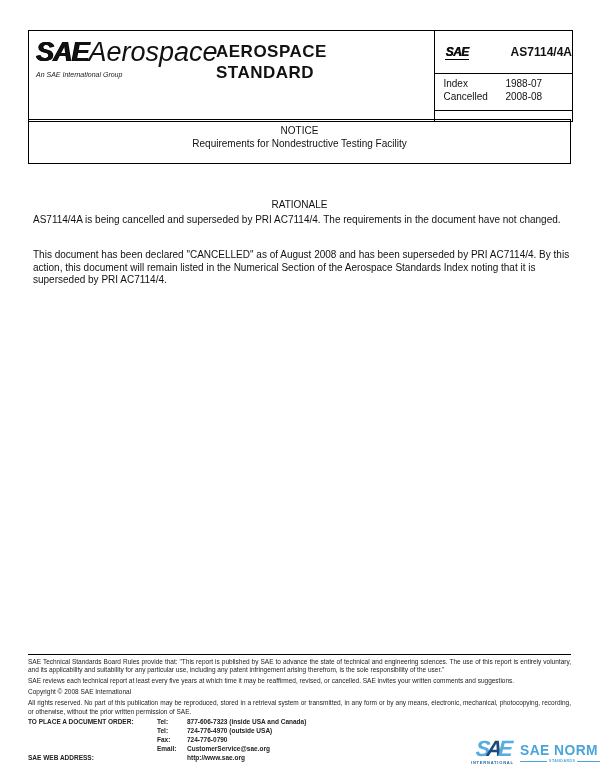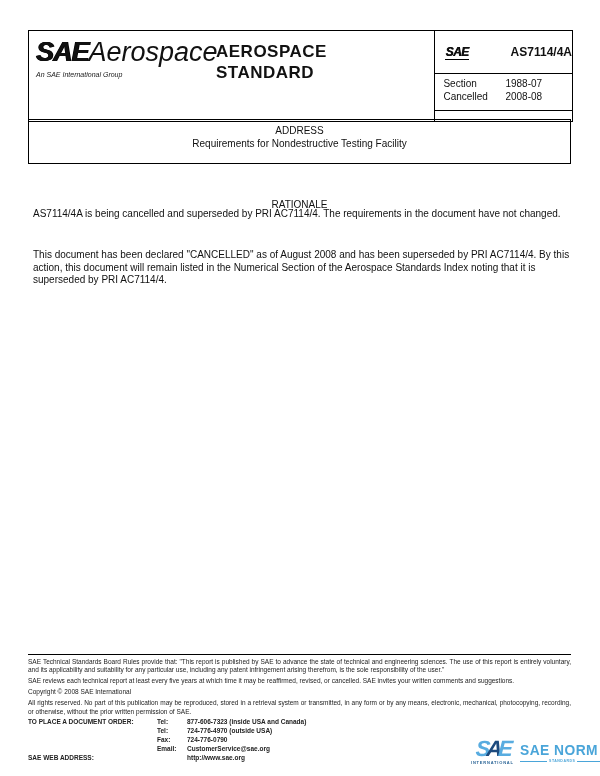--- a/index.html
+++ b/index.html
@@ -25,21 +25,21 @@
   .superseded-row{flex:1;padding:2px 0 0 8px;font-size:10px;}
 
   
   .title-box{position:absolute;left:28px;top:119px;width:543px;height:45px;border:1px solid #000;text-align:center;font-size:10px;line-height:13px;padding-top:4px;box-sizing:border-box;}
 
   
   .section-head{position:absolute;left:28px;width:543px;text-align:center;font-size:10px;}
   .rationale-head{top:177px;margin-top:22px;}
   .cancel-head{top:226px;}
   .body-para{position:absolute;left:33px;width:538px;font-size:10px;line-height:12.6px;}
-  .rationale-body{top:208px;}
+  .rationale-body{top:214px;}
   .cancel-body{top:249px;}
 
   
   .footer-rule{position:absolute;left:28px;top:654px;width:543px;border-top:1px solid #000;}
   .footer{position:absolute;left:28px;top:658px;width:543px;font-size:6.5px;line-height:8.4px;color:#222;}
   .footer p{margin:0 0 2.5px 0;}
   .justify{text-align:justify;}
   .order-grid{display:grid;grid-template-columns:129px 30px auto;font-weight:bold;line-height:8.8px;margin-top:1px;}
   .og-cell{white-space:nowrap;}
 
@@ -74,33 +74,33 @@
         <div>STANDARD</div>
       </div>
     </div>
     <div class="header-right">
       <div class="docnum-row">
         <span class="mini-sae">SAE</span>
         <span class="docnum">AS7114/4A</span>
       </div>
       <div class="dates-row">
         <div class="date-line">
-          <span class="dl">Section</span>
+          <span class="dl">Index</span>
           <span class="dv">1988-07</span>
         </div>
         <div class="date-line">
           <span class="dl">Cancelled</span>
           <span class="dv">2008-08</span>
         </div>
       </div>
     </div>
   </div>
 
   <div class="title-box">
-    <div>ADDRESS</div>
+    <div>NOTICE</div>
     <div>Requirements for Nondestructive Testing Facility</div>
   </div>
 
   <div class="section-head rationale-head">RATIONALE</div>
   <div class="body-para rationale-body">AS7114/4A is being cancelled and superseded by PRI AC7114/4. The requirements in the document have not changed.</div>
 
   <div class="body-para cancel-body">This document has been declared "CANCELLED" as of August 2008 and has been superseded by PRI AC7114/4. By this action, this document will remain listed in the Numerical Section of the Aerospace Standards Index noting that it is superseded by PRI AC7114/4.</div>
 
   <div class="footer-rule"></div>
   <div class="footer">

